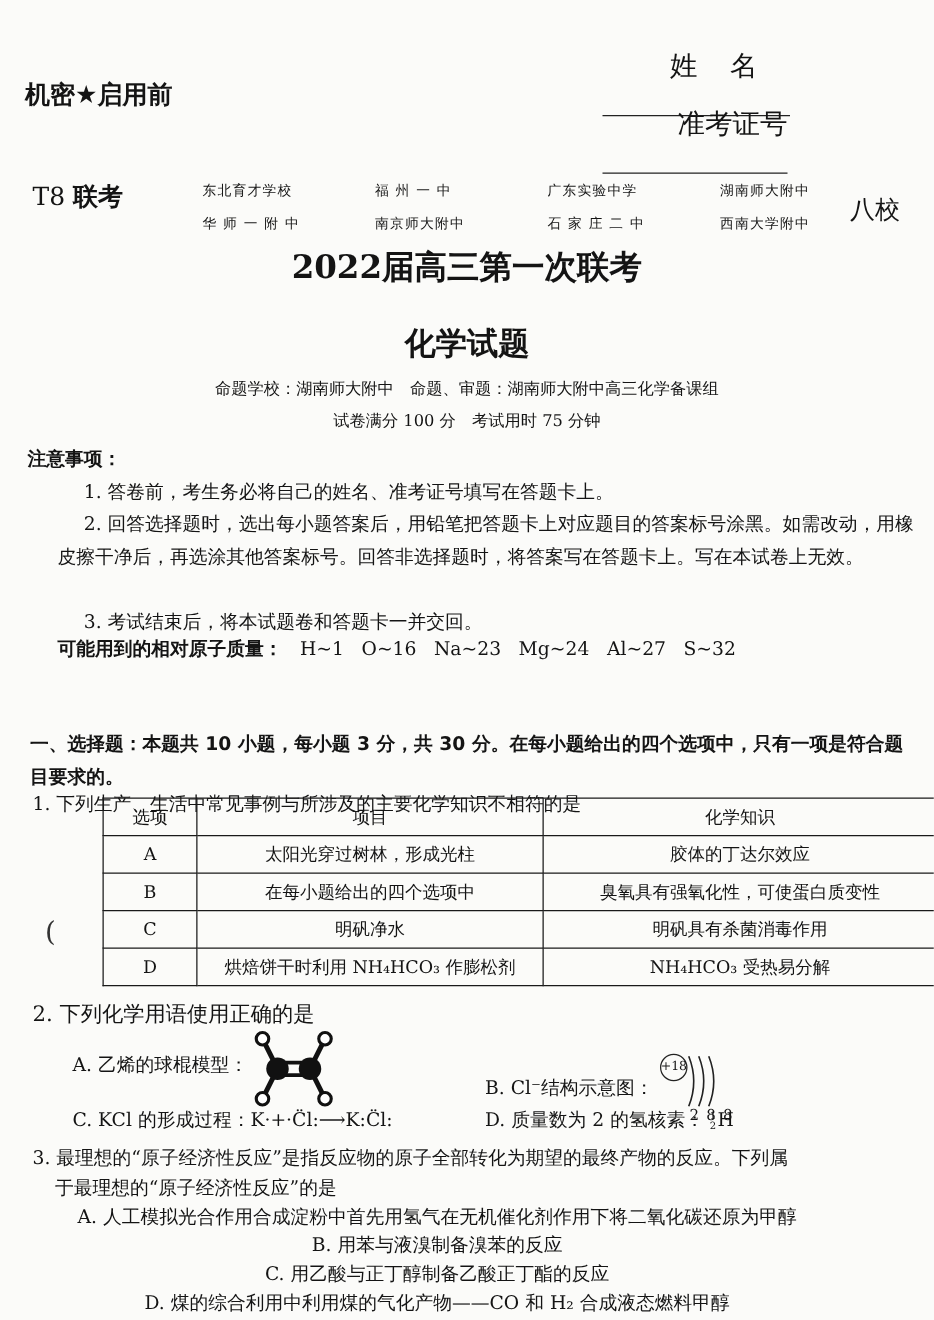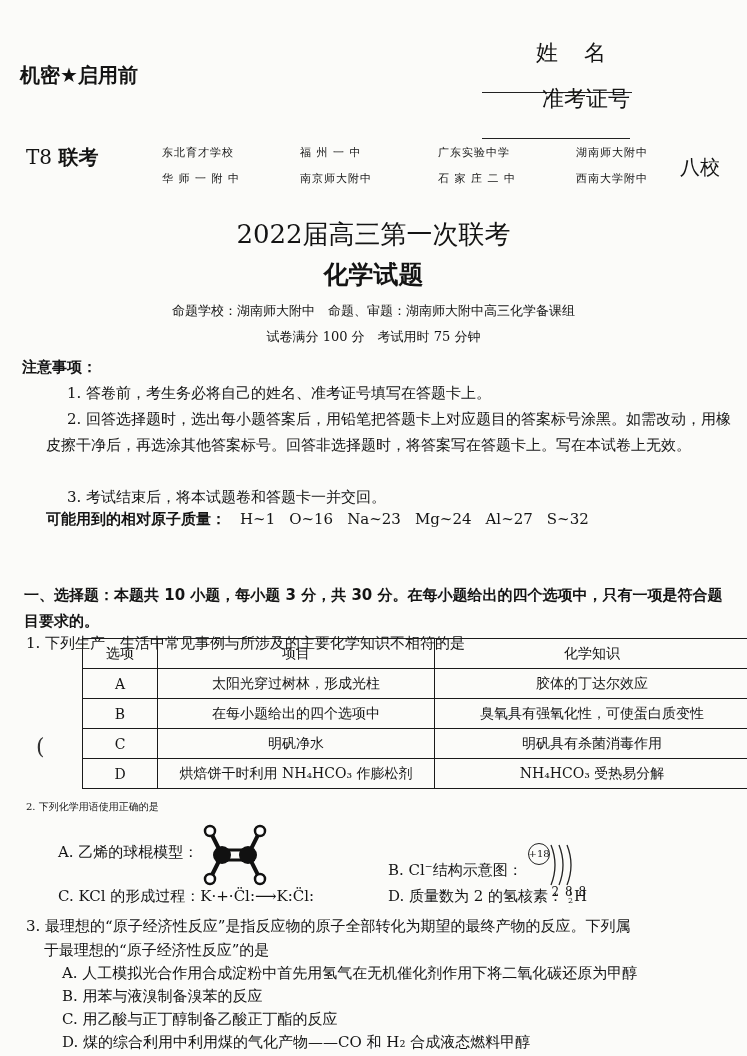--- a/index.html
+++ b/index.html
@@ -23,21 +23,21 @@
   .ticket-field { top: 84px; }
   .ticket-field .line { width: 148px; }
 
   .t8 { left: 26px; top: 144px; font-size: 20px; }
   .t8 b { font-weight: bold; }
   .schools { left: 130px; top: 140px; font-size: 11px; line-height: 26px; margin-left: 32px; }
   .schools .row { display: flex; }
   .schools .row span { width: 138px; letter-spacing: 1px; }
   .eight { left: 680px; top: 154px; font-size: 20px; }
 
-  .title { left: 0; width: 747px; text-align: center; top: 217px; font-size: 26px; font-weight: normal; }
+  .title { left: 0; width: 747px; text-align: center; top: 196px; font-size: 26px; font-weight: bold; }
   .subtitle { left: 0; width: 747px; text-align: center; top: 258px; font-size: 25px; font-weight: bold; }
   .credits { left: 0; width: 747px; text-align: center; top: 302px; font-size: 13px; }
   .score { left: 0; width: 747px; text-align: center; top: 328px; font-size: 13px; }
 
   .notes-title { left: 22px; top: 358px; font-size: 15px; font-weight: bold; }
   .para { left: 24px; width: 690px; font-size: 15px; line-height: 26px; margin-left: 22px; }
   .para.indent { text-indent: 21px; }
   .n1 { top: 380px; }
   .n2 { top: 406px; }
   .n3 { top: 484px; }
@@ -51,35 +51,35 @@
     position: absolute; left: 38px; top: 638px; width: 668px;
     border-collapse: collapse; font-size: 14px; margin-left: 44px;
   }
   table.q1-table td {
     border: 1.5px solid #1a1a1a; height: 29px; text-align: center; padding: 0 4px;
   }
   table.q1-table td.c0 { width: 66px; }
   table.q1-table td.c1 { width: 268px; }
   .mark { position: absolute; left: 36px; top: 734px; font-size: 22px; color: #333; }
 
-  .q2 { left: 26px; top: 800px; font-size: 10px; }
+  .q2 { left: 26px; top: 800px; font-size: 17px; }
   .opt { font-size: 15px; }
   .q2a { left: 58px; top: 843px; }
   .q2b { left: 388px; top: 843px; }
   .q2c { left: 58px; top: 887px; }
   .q2d { left: 388px; top: 887px; }
   .ethene { left: 200px; top: 823px; }
   .cl-ion { display: inline-flex; align-items: flex-start; vertical-align: middle; }
   .nucleus { display:inline-block; width: 20px; height: 20px; border: 1.5px solid #222; border-radius: 50%; font-size: 10px; text-align: center; line-height: 20px; }
   .shells { font-size: 12px; margin-left: 2px; letter-spacing: 1px; position: relative; margin-top: 42px; }
   .isotope { display: inline-flex; flex-direction: column; font-size: 8px; line-height: 8px; vertical-align: middle; margin-right: 1px; }
 
   .q3 { left: 26px; top: 914px; width: 690px; font-size: 15px; line-height: 24px; }
   .q3 .cont { padding-left: 18px; }
-  .q3-opts { left: 62px; top: 962px; font-size: 15px; line-height: 23px; }
+  .q3-opts { left: 62px; top: 962px; font-size: 15px; line-height: 23px; text-align: center; }
 </style>
 </head>
 <body>
 
 <div class="abs confidential sans">机密★启用前</div>
 
 <div class="abs field name-field">
   <span class="label">姓名</span>
   <span class="line"></span>
 </div>

